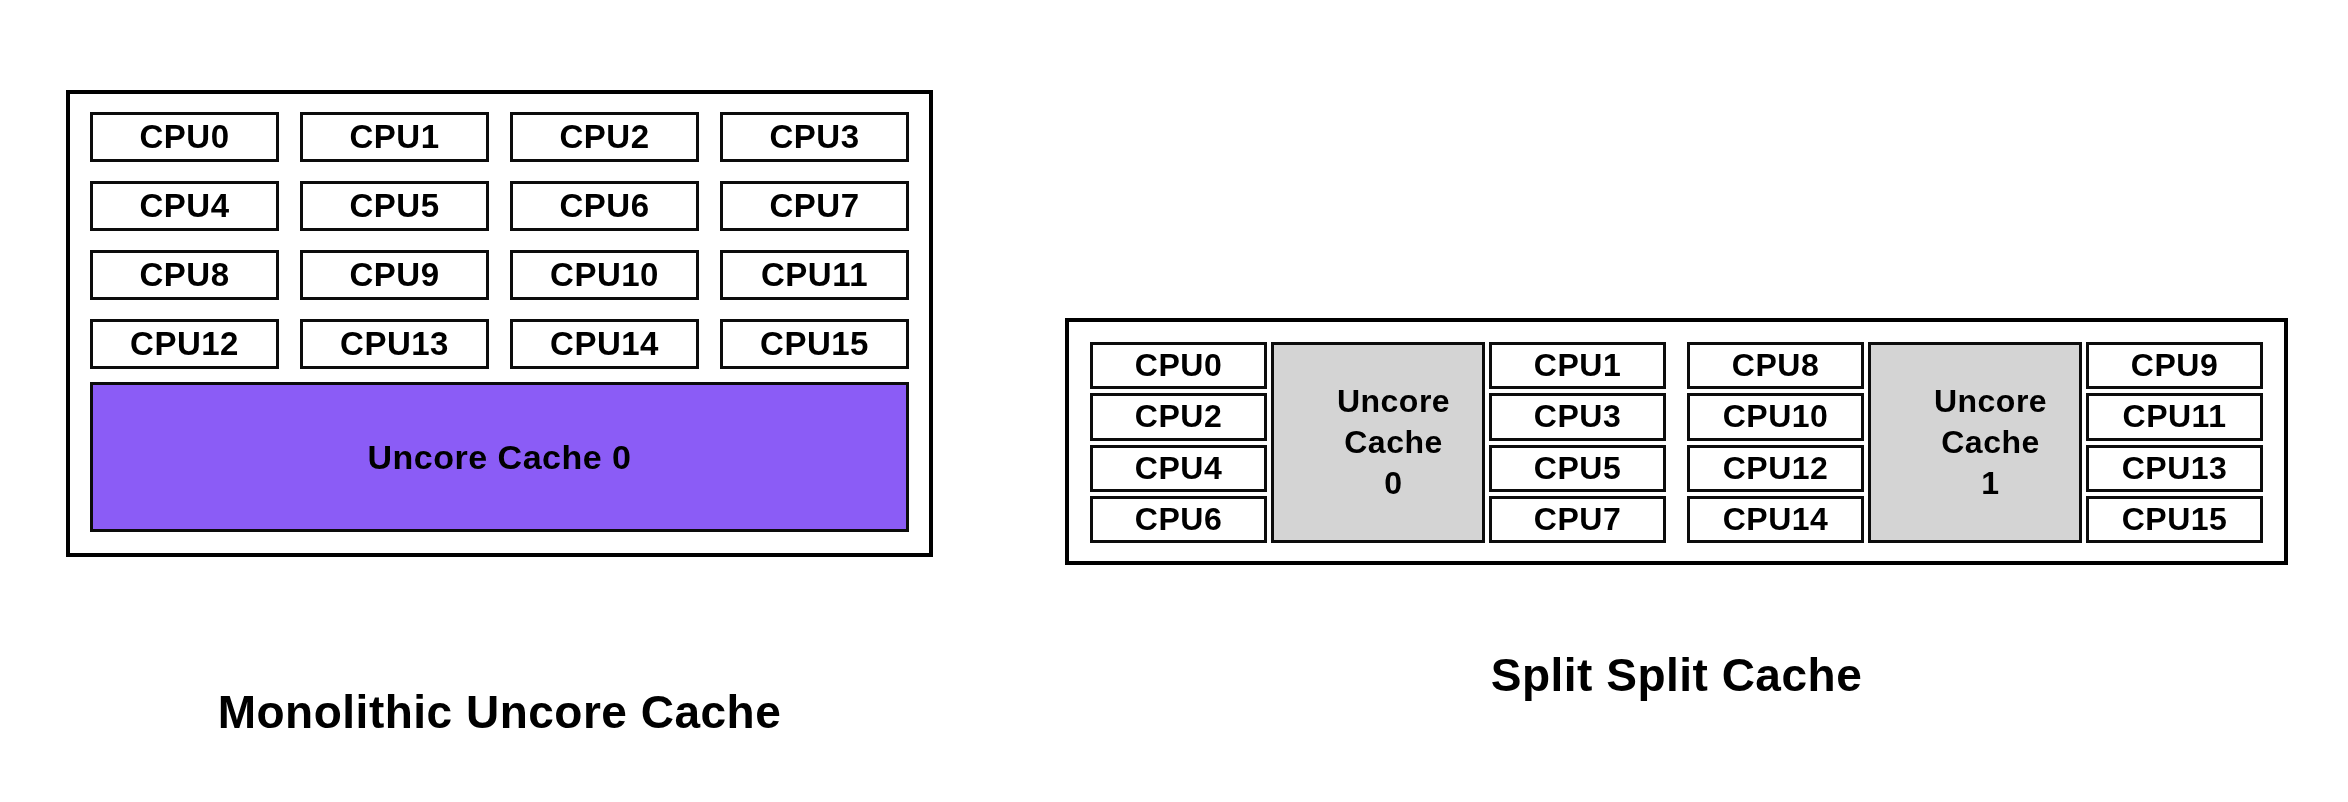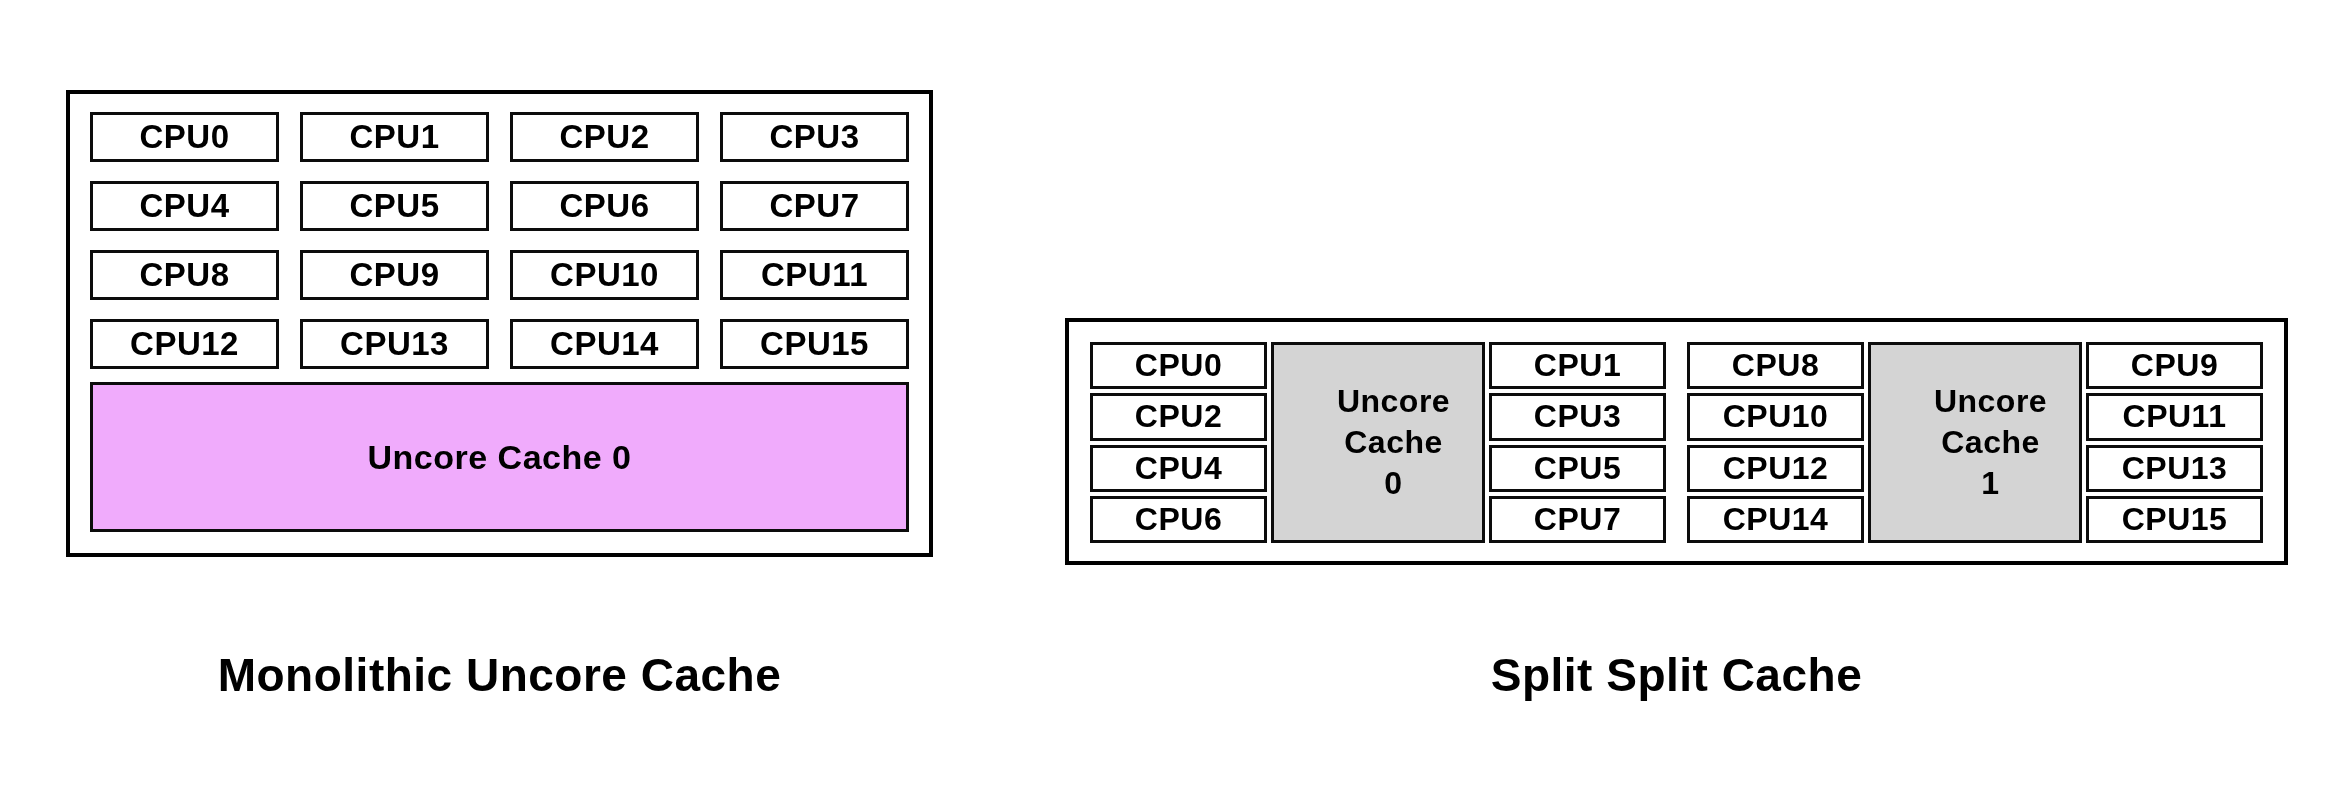--- a/index.html
+++ b/index.html
@@ -39,21 +39,21 @@
     display: flex;
     align-items: center;
     justify-content: center;
     font-weight: bold;
     font-size: 33px;
     letter-spacing: 0.5px;
   }
   .mono-cache {
     margin-top: 13px;
     height: 150px;
-    background: #f0abfc;
+    background: #8b5cf6;
     border: 3px solid #0c0c0c;
     box-sizing: border-box;
     display: flex;
     align-items: center;
     justify-content: center;
     font-weight: bold;
     font-size: 34px;
     letter-spacing: 0.5px;
   }
 
@@ -112,21 +112,21 @@
 
   
   .caption {
     position: absolute;
     text-align: center;
     font-weight: bold;
     font-size: 46px;
     letter-spacing: 0.5px;
     white-space: nowrap;
   }
-  .caption-left  { left: 66px;   width: 867px;  top: 648px; }
+  .caption-left  { left: 66px;   width: 867px;  top: 685px; }
   .caption-right { left: 1065px; width: 1223px; top: 648px; }
 </style>
 </head>
 <body>
 
 <div class="canvas">
 
   <div class="mono">
     <div class="mono-grid">
       <div class="cpu-box">CPU0</div>

